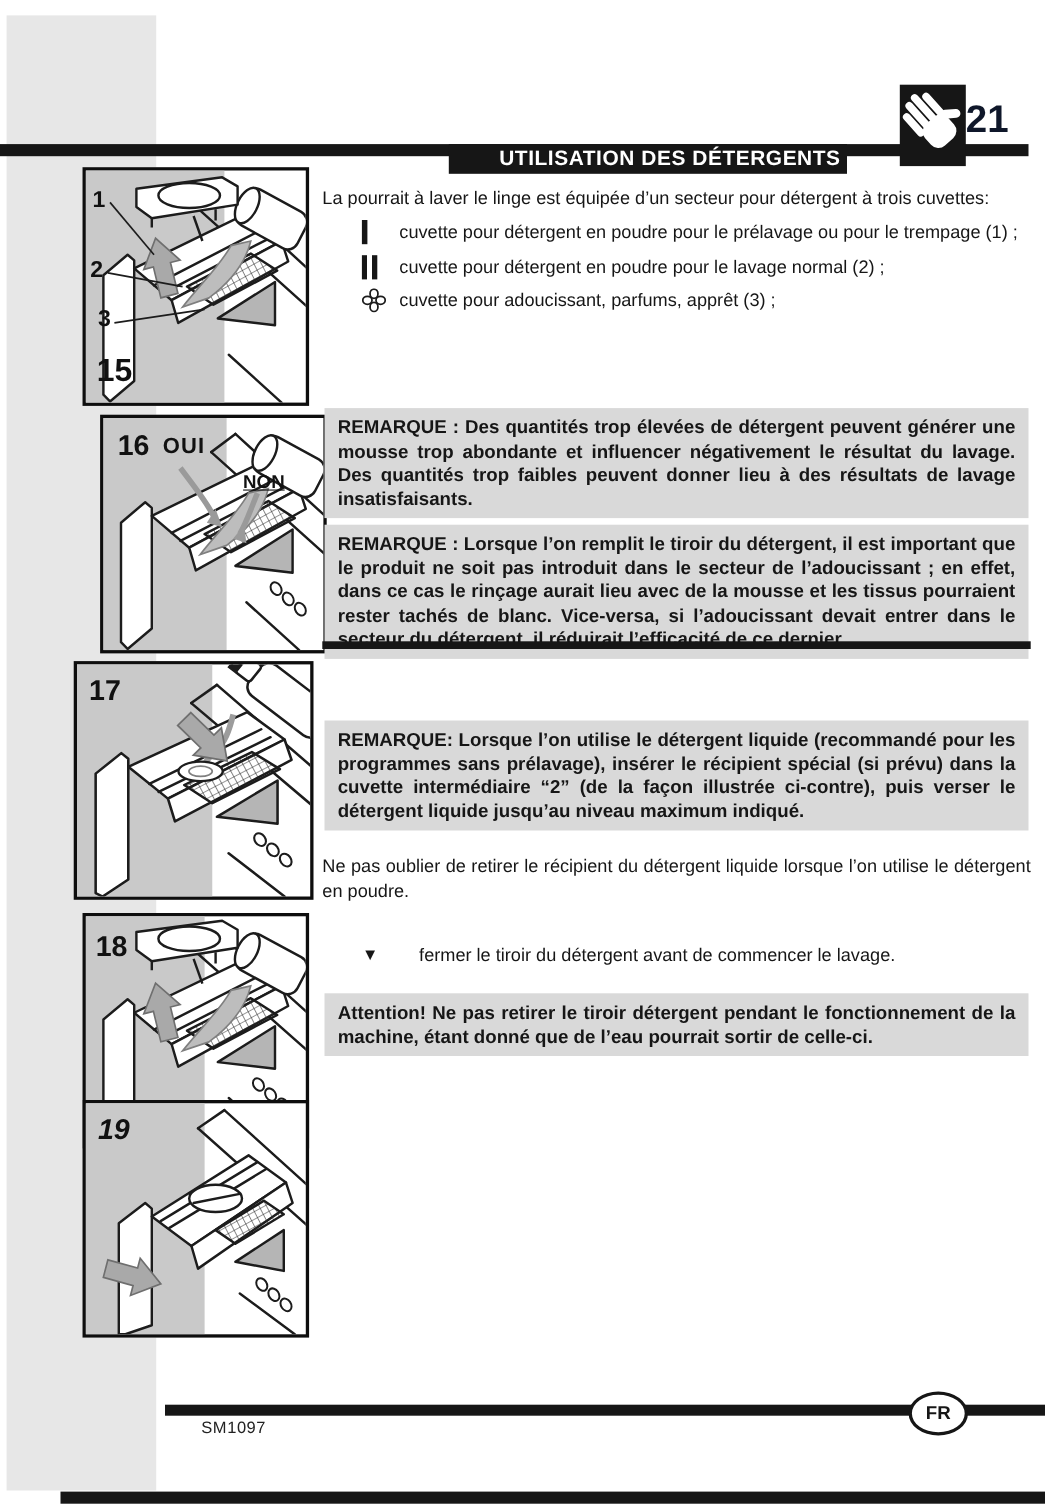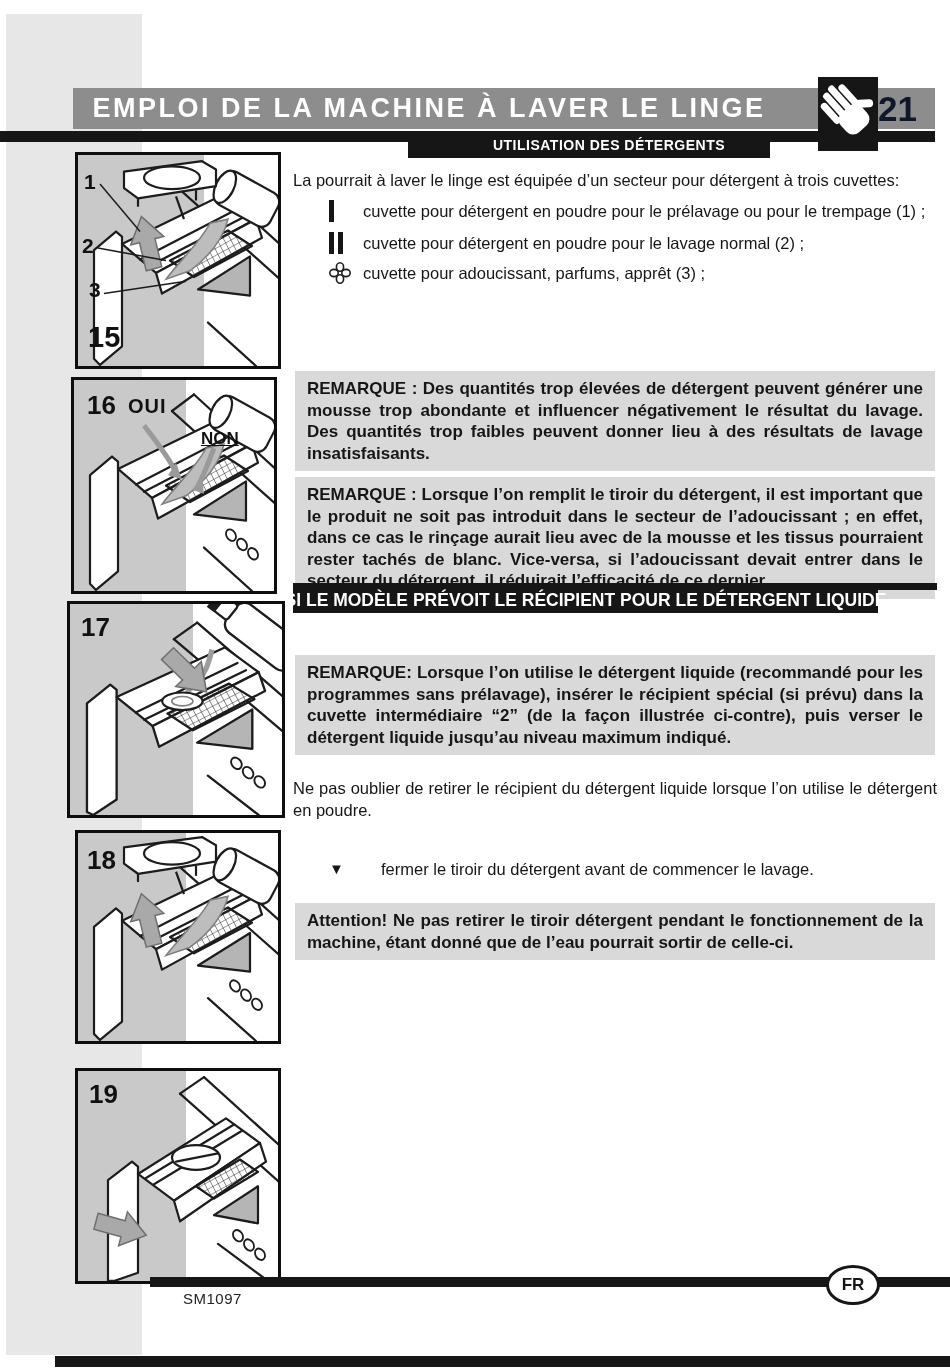--- a/index.html
+++ b/index.html
@@ -7,21 +7,21 @@
         font-family:"Liberation Sans", sans-serif;color:#161616;}
   .grey-strip{position:absolute;left:6px;top:14px;width:136px;height:1341px;background:#e7e7e7;}
   
   .header-bar{position:absolute;left:73px;top:88px;width:862px;height:41px;background:#8d8d8d;
               display:flex;align-items:center;justify-content:center;}
   .header-title{color:#ffffff;font-weight:bold;font-size:27px;letter-spacing:2.5px;white-space:nowrap;
                 padding-right:150px;}
   .black-rule{position:absolute;left:0;top:131px;width:935px;height:11px;background:#161616;}
   .subtitle-bar{position:absolute;left:408px;top:131px;width:362px;height:27px;background:#161616;
                 display:flex;align-items:center;justify-content:center;}
-  .subtitle-text{color:#ffffff;font-weight:bold;font-size:14px;letter-spacing:.5px;white-space:nowrap;margin-left:40px;}
+  .subtitle-text{color:#ffffff;font-weight:bold;font-size:19px;letter-spacing:.5px;white-space:nowrap;margin-left:40px;}
   .hand-box{position:absolute;left:818px;top:77px;width:60px;height:74px;background:#161616;}
   .page-num{position:absolute;left:878px;top:90px;width:56px;height:38px;color:#0f172a;
             font-weight:bold;font-size:35px;line-height:38px;}
   
   .fig{position:absolute;background:#ffffff;border:3px solid #0e0e0e;}
   .fig svg{position:absolute;left:0;top:0;width:100%;height:100%;}
   .fig-label{position:absolute;font-weight:bold;color:#111;line-height:1;}
   
   .col{position:absolute;left:293px;width:644px;}
   .body-text{font-size:16.5px;line-height:21.5px;text-align:justify;}
@@ -45,23 +45,20 @@
             border:3px solid #161616;border-radius:50%;display:flex;align-items:center;justify-content:center;
             font-weight:bold;font-size:17px;}
   .doc-code{position:absolute;left:183px;top:1290px;font-size:15px;letter-spacing:.5px;color:#222;}
 </style>
 </head>
 <body>
 
 <div class="page">
   <div class="grey-strip"></div>
 
-  <div class="header-bar">
-    <span class="header-title">EMPLOI DE LA MACHINE À LAVER LE LINGE</span>
-  </div>
   <div class="black-rule"></div>
   <div class="subtitle-bar">
     <span class="subtitle-text">UTILISATION DES DÉTERGENTS</span>
   </div>
   <div class="hand-box">
     <svg viewBox="0 0 60 74" width="60" height="74">
       <g transform="rotate(-42 30 37)" fill="#ffffff">
         <rect x="17" y="32" width="28" height="26" rx="9"></rect>
         <rect x="14" y="12" width="7" height="26" rx="3.5"></rect>
         <rect x="22.5" y="6" width="7" height="32" rx="3.5"></rect>
@@ -114,21 +111,21 @@
         <line x1="20" y1="90" x2="88" y2="102"></line>
         <line x1="26" y1="134" x2="108" y2="122"></line>
       </g>
     </svg>
     <span class="fig-label" style="left:6px;top:16px;font-size:21px;">1</span>
     <span class="fig-label" style="left:4px;top:80px;font-size:21px;">2</span>
     <span class="fig-label" style="left:11px;top:124px;font-size:21px;">3</span>
     <span class="fig-label" style="left:10px;top:168px;font-size:29px;">15</span>
   </div>
 
-  <div class="fig" style="left:71px;top:377px;width:200px;height:211px;">
+  <div class="fig" style="left:91px;top:377px;width:200px;height:211px;">
     <svg viewBox="0 0 200 204" preserveAspectRatio="none">
       <defs>
           <pattern id="grid16" width="6" height="6" patternUnits="userSpaceOnUse" patternTransform="rotate(-28)">
         <path d="M0,0H6 M0,0V6" stroke="#2a2a2a" stroke-width="1" fill="none"></path>
           </pattern>
         </defs>
       <rect x="0" y="0" width="112" height="204" fill="#c9c9c9"></rect>
       <g stroke="#1c1c1c" stroke-width="2.2" fill="none" stroke-linejoin="round" stroke-linecap="round">
         <path d="M98,30 L204,122"></path>
           <path d="M120,14 L206,90"></path>
@@ -247,21 +244,21 @@
       </g>
       <g fill="#ffffff" stroke="#1c1c1c" stroke-width="1.8">
         <ellipse cx="157" cy="150" rx="4.5" ry="6" transform="rotate(-35 157 150)"></ellipse>
         <ellipse cx="168" cy="159" rx="4.5" ry="6" transform="rotate(-35 168 159)"></ellipse>
         <ellipse cx="179" cy="168" rx="4.5" ry="6" transform="rotate(-35 179 168)"></ellipse>
       </g>
     </svg>
     <span class="fig-label" style="left:9px;top:14px;font-size:26px;">18</span>
   </div>
 
-  <div class="fig" style="left:75px;top:1068px;width:200px;height:210px;">
+  <div class="fig" style="left:75px;top:1000px;width:200px;height:210px;font-style:italic;">
     <svg viewBox="0 0 200 204" preserveAspectRatio="none">
       <defs>
           <pattern id="grid19" width="6" height="6" patternUnits="userSpaceOnUse" patternTransform="rotate(-28)">
         <path d="M0,0H6 M0,0V6" stroke="#2a2a2a" stroke-width="1" fill="none"></path>
           </pattern>
         </defs>
       <rect x="0" y="0" width="108" height="204" fill="#c9c9c9"></rect>
       <g stroke="#1c1c1c" stroke-width="2.2" fill="none" stroke-linejoin="round" stroke-linecap="round">
         <path d="M102,22 L206,112"></path>
           <path d="M126,6 L208,78"></path>
@@ -315,23 +312,20 @@
       </svg>
     </span>
     <span class="bullet-text">cuvette pour adoucissant, parfums, apprêt (3) ;</span>
   </div>
 
 
   <div class="note-box" style="top:371px;">REMARQUE : Des quantités trop élevées de détergent peuvent générer une mousse trop abondante et influencer négativement le résultat du lavage. Des quantités trop faibles peuvent donner lieu à des résultats de lavage insatisfaisants.</div>
   <div class="note-box" style="top:477px;">REMARQUE : Lorsque l’on remplit le tiroir du détergent, il est important que le produit ne soit pas introduit dans le secteur de l’adoucissant ; en effet, dans ce cas le rinçage aurait lieu avec de la mousse et les tissus pourraient rester tachés de blanc. Vice-versa, si l’adoucissant devait entrer dans le secteur du détergent, il réduirait l’efficacité de ce dernier.</div>
 
   <div class="liquid-line"></div>
-  <div class="liquid-banner">
-    <span>SI LE MODÈLE PRÉVOIT LE RÉCIPIENT POUR LE DÉTERGENT LIQUIDE</span>
-  </div>
 
   <div class="note-box" style="top:655px;">REMARQUE: Lorsque l’on utilise le détergent liquide (recommandé pour les programmes sans prélavage), insérer le récipient spécial (si prévu) dans la cuvette intermédiaire “2” (de la façon illustrée ci-contre), puis verser le détergent liquide jusqu’au niveau maximum indiqué.</div>
 
   <div class="col body-text" style="top:778px;">Ne pas oublier de retirer le récipient du détergent liquide lorsque l’on utilise le détergent en poudre.</div>
 
   <div class="bullet-row" style="top:858px;">
     <span class="bullet-icon">
       <span class="tri">▼</span>
     </span>
     <span class="bullet-text" style="padding-left:18px;">fermer le tiroir du détergent avant de commencer le lavage.</span>

